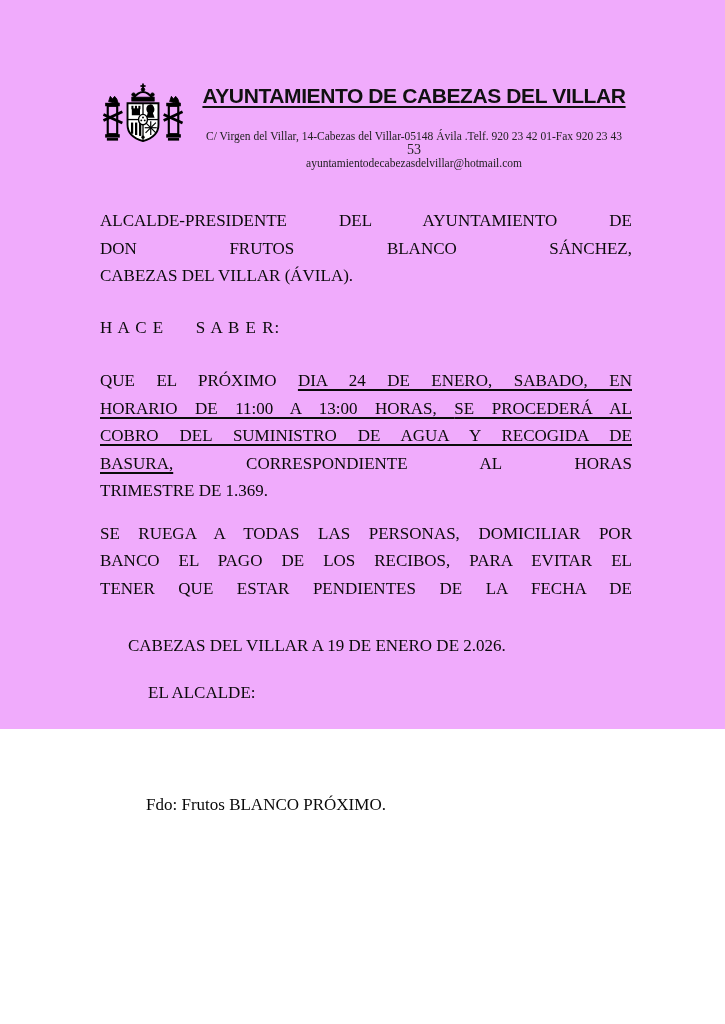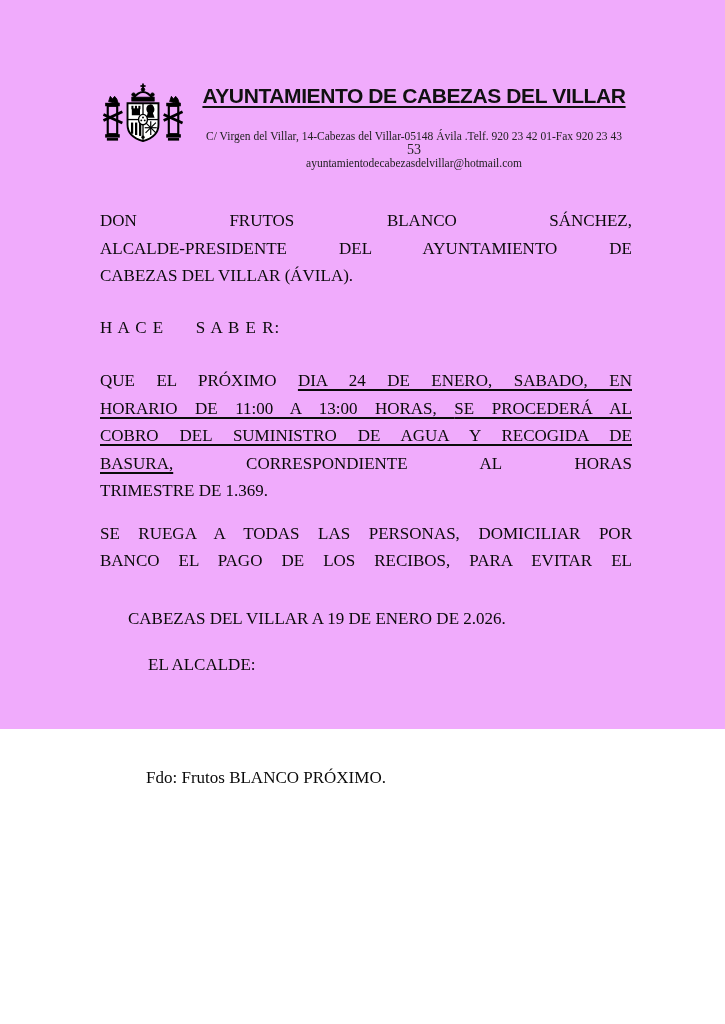--- a/index.html
+++ b/index.html
@@ -136,38 +136,39 @@
       <div class="letterhead-title">AYUNTAMIENTO DE CABEZAS DEL VILLAR</div>
       <div class="letterhead-address">C/ Virgen del Villar, 14-Cabezas del Villar-05148 Ávila .Telf. 920 23 42 01-Fax 920 23 43</div>
       <div class="letterhead-address2">53</div>
       <div class="letterhead-email">ayuntamientodecabezasdelvillar@hotmail.com</div>
     </div>
   </div>
 
   <div class="doc-body">
 
     <div class="para">
+        <div class="tline"><span>ALCALDE-PRESIDENTE DEL AYUNTAMIENTO DE</span></div>
         <div class="tline"><span>DON FRUTOS BLANCO SÁNCHEZ,</span></div>
-        <div class="tline"><span>ALCALDE-PRESIDENTE DEL AYUNTAMIENTO DE</span></div>
         <div class="tline tline-last"><span>CABEZAS DEL VILLAR (ÁVILA).</span></div>
       </div>
 
     <div class="hace-saber">H A C E      S A B E R:</div>
 
     <div class="para">
         <div class="tline"><span>QUE EL PRÓXIMO </span><span class="fmt-b fmt-u">DIA 24 DE ENERO, SABADO, EN</span></div>
         <div class="tline"><span class="fmt-b fmt-u">HORARIO DE 11:00 A 13:00 HORAS, </span><span class="fmt-u">SE PROCEDERÁ AL</span></div>
         <div class="tline"><span class="fmt-u">COBRO DEL SUMINISTRO DE AGUA Y RECOGIDA DE</span></div>
         <div class="tline"><span class="fmt-u">BASURA,</span><span> CORRESPONDIENTE </span><span class="fmt-b">AL HORAS</span></div>
         <div class="tline tline-last"><span class="fmt-b">TRIMESTRE DE 1.369.</span></div>
       </div>
 
     <div class="para">
         <div class="tline"><span>SE RUEGA A TODAS LAS PERSONAS, DOMICILIAR POR</span></div>
         <div class="tline"><span>BANCO EL PAGO DE LOS RECIBOS, PARA EVITAR EL</span></div>
+        <div class="tline"><span>TENER QUE ESTAR PENDIENTES DE LA FECHA DE</span></div>
       </div>
 
     <div class="date-line">CABEZAS DEL VILLAR A 19 DE ENERO DE 2.026.</div>
 
     <div class="sig-title">EL ALCALDE:</div>
 
     <div class="sig-name">Fdo: Frutos BLANCO PRÓXIMO.</div>
 
   </div>
 </div>

